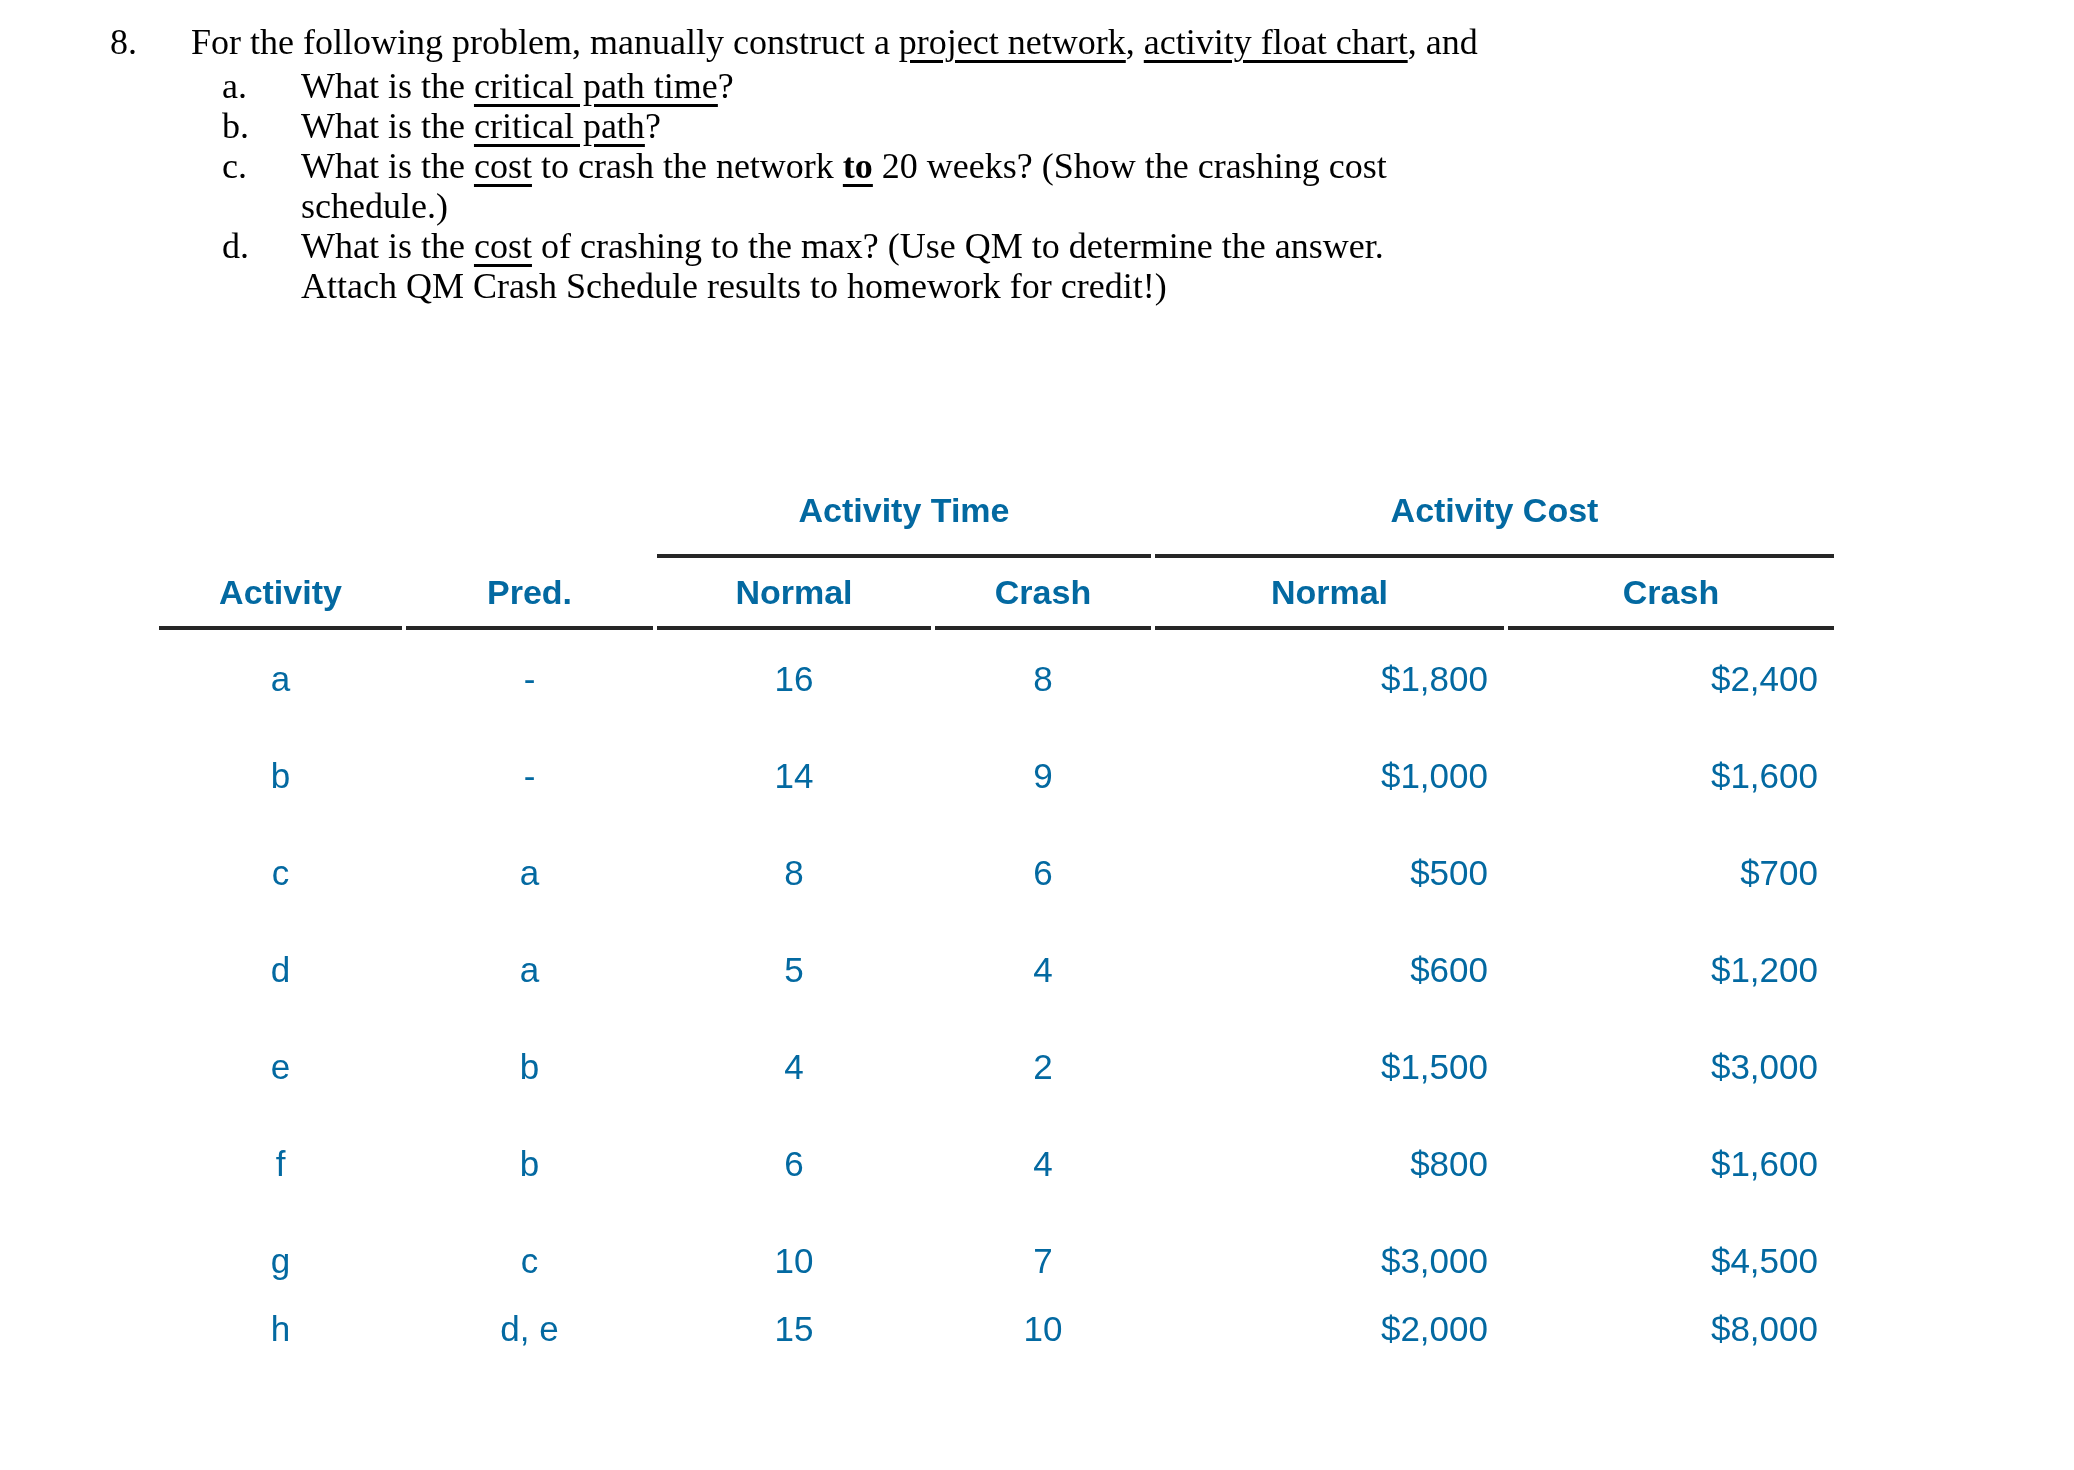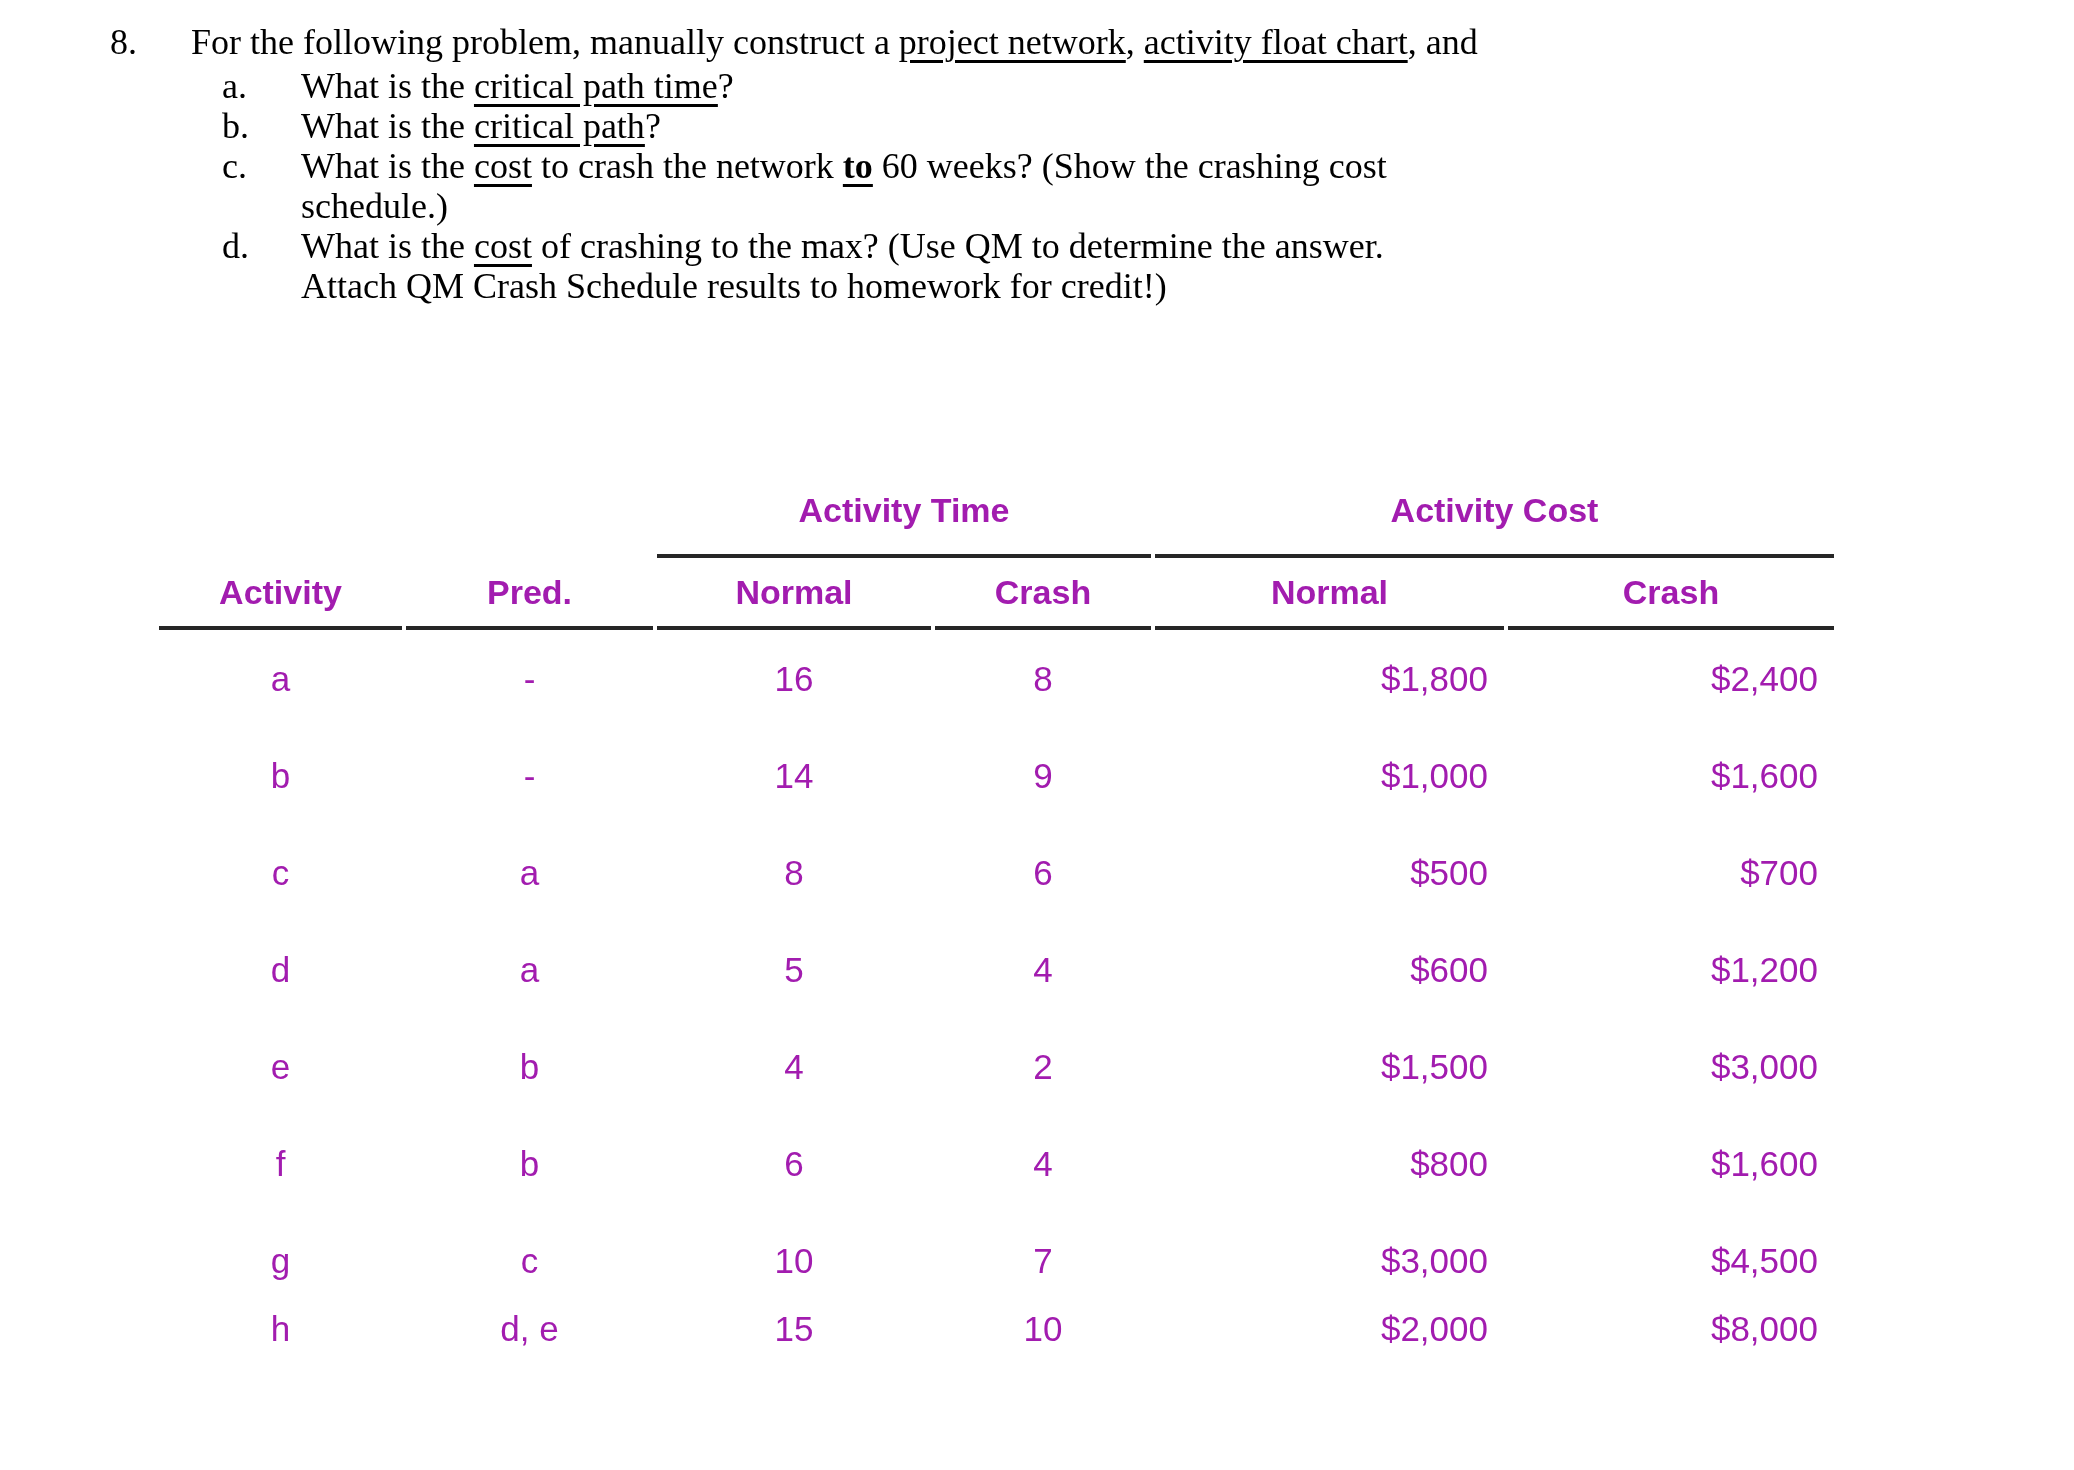--- a/index.html
+++ b/index.html
@@ -36,21 +36,21 @@
     margin-left: 57px;
   }
   
   .tablewrap { margin: 160px 0 0 155px; }
   table.crash {
     border-collapse: separate;
     border-spacing: 4px 0;
     table-layout: fixed;
     font-family: "Liberation Sans", sans-serif;
     font-size: 35px;
-    color: #a21caf;
+    color: #0369a1;
   }
   table.crash th { font-size: 34px; font-weight: bold; }
   .c1 { width: 243px; }
   .c2 { width: 247px; }
   .c3 { width: 274px; }
   .c4 { width: 216px; }
   .c5 { width: 349px; }
   .c6 { width: 326px; }
   tr.grouphead { height: 92px; }
   tr.grouphead th {
@@ -91,21 +91,21 @@
         </div>
 
         <div class="sub-item">
           <span class="lab">b.</span>
           <span class="textline"><span>What is the </span><span class="u">critical path</span><span>?</span></span>
         </div>
 
         <div class="sub-item">
           <span class="lab">c.</span>
           <span>
-            <span class="textline" style="display:block;"><span>What is the </span><span class="u">cost</span><span> to crash the network </span><span class="b u">to</span><span> 60 weeks? (Show the crashing cost</span></span>
+            <span class="textline" style="display:block;"><span>What is the </span><span class="u">cost</span><span> to crash the network </span><span class="b u">to</span><span> 20 weeks? (Show the crashing cost</span></span>
             <span class="textline" style="display:block;">schedule.)</span>
           </span>
         </div>
 
         <div class="sub-item">
           <span class="lab">d.</span>
           <span>
             <span class="textline" style="display:block;"><span>What is the </span><span class="u">cost</span><span> of crashing to the max? (Use QM to determine the answer.</span></span>
             <span class="textline" style="display:block;">Attach QM Crash Schedule results to homework for credit!)</span>
           </span>

